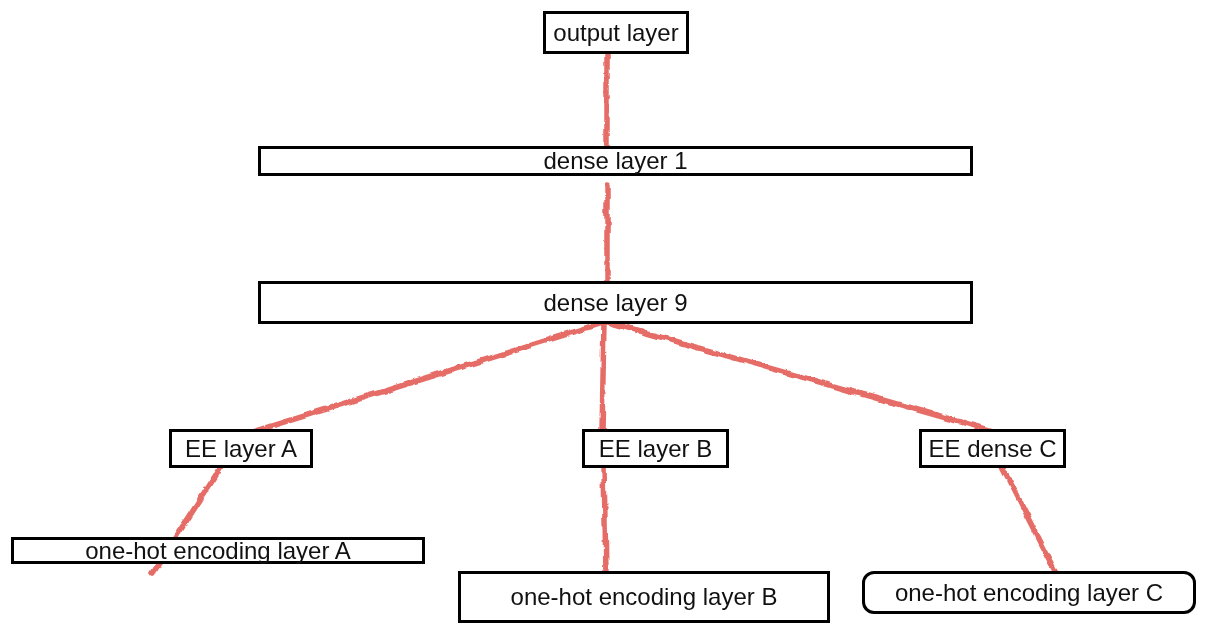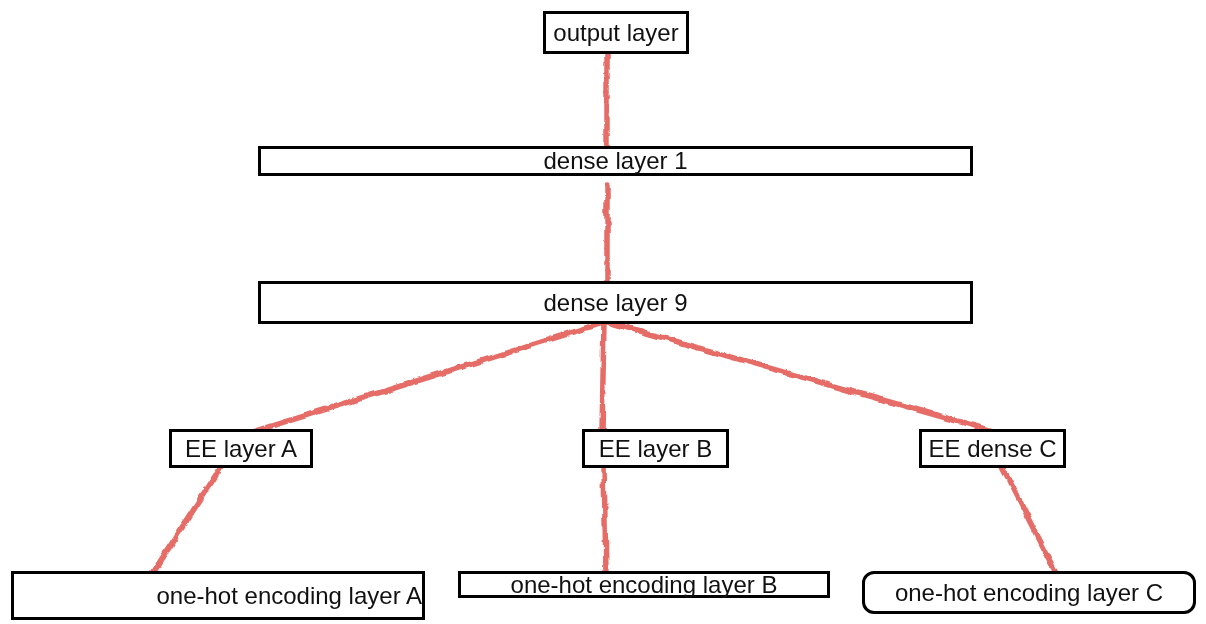--- a/index.html
+++ b/index.html
@@ -37,22 +37,22 @@
     white-space: nowrap;
     z-index: 2;
   }
   
   .n-output  { left: 543px; top: 11px;  width: 146px; height: 43px; }
   .n-dense1  { left: 258px; top: 146px; width: 715px; height: 30px; }
   .n-dense0  { left: 258px; top: 281px; width: 715px; height: 43px; }
   .n-eea     { left: 169px; top: 429px; width: 144px; height: 39px; }
   .n-eeb     { left: 542px; top: 429px; width: 147px; height: 39px; margin-left: 40px; }
   .n-eec     { left: 919px; top: 429px; width: 147px; height: 39px; }
-  .n-oha     { left: 11px;  top: 571px; width: 414px; height: 49px; justify-content: flex-end; }
-  .n-ohb     { left: 458px; top: 571px; width: 372px; height: 27px; }
+  .n-oha     { left: 11px;  top: 537px; width: 414px; height: 27px; }
+  .n-ohb     { left: 458px; top: 571px; width: 372px; height: 52px; }
   .n-ohc     { left: 862px; top: 571px; width: 334px; height: 43px; border-radius: 12px; }
 </style>
 </head>
 <body>
 
 <div class="canvas">
 
   <svg class="edges" viewBox="0 0 1206 624" xmlns="http://www.w3.org/2000/svg">
     <defs>
       <filter id="rough" filterUnits="userSpaceOnUse" x="-20" y="-20" width="1246" height="664">

